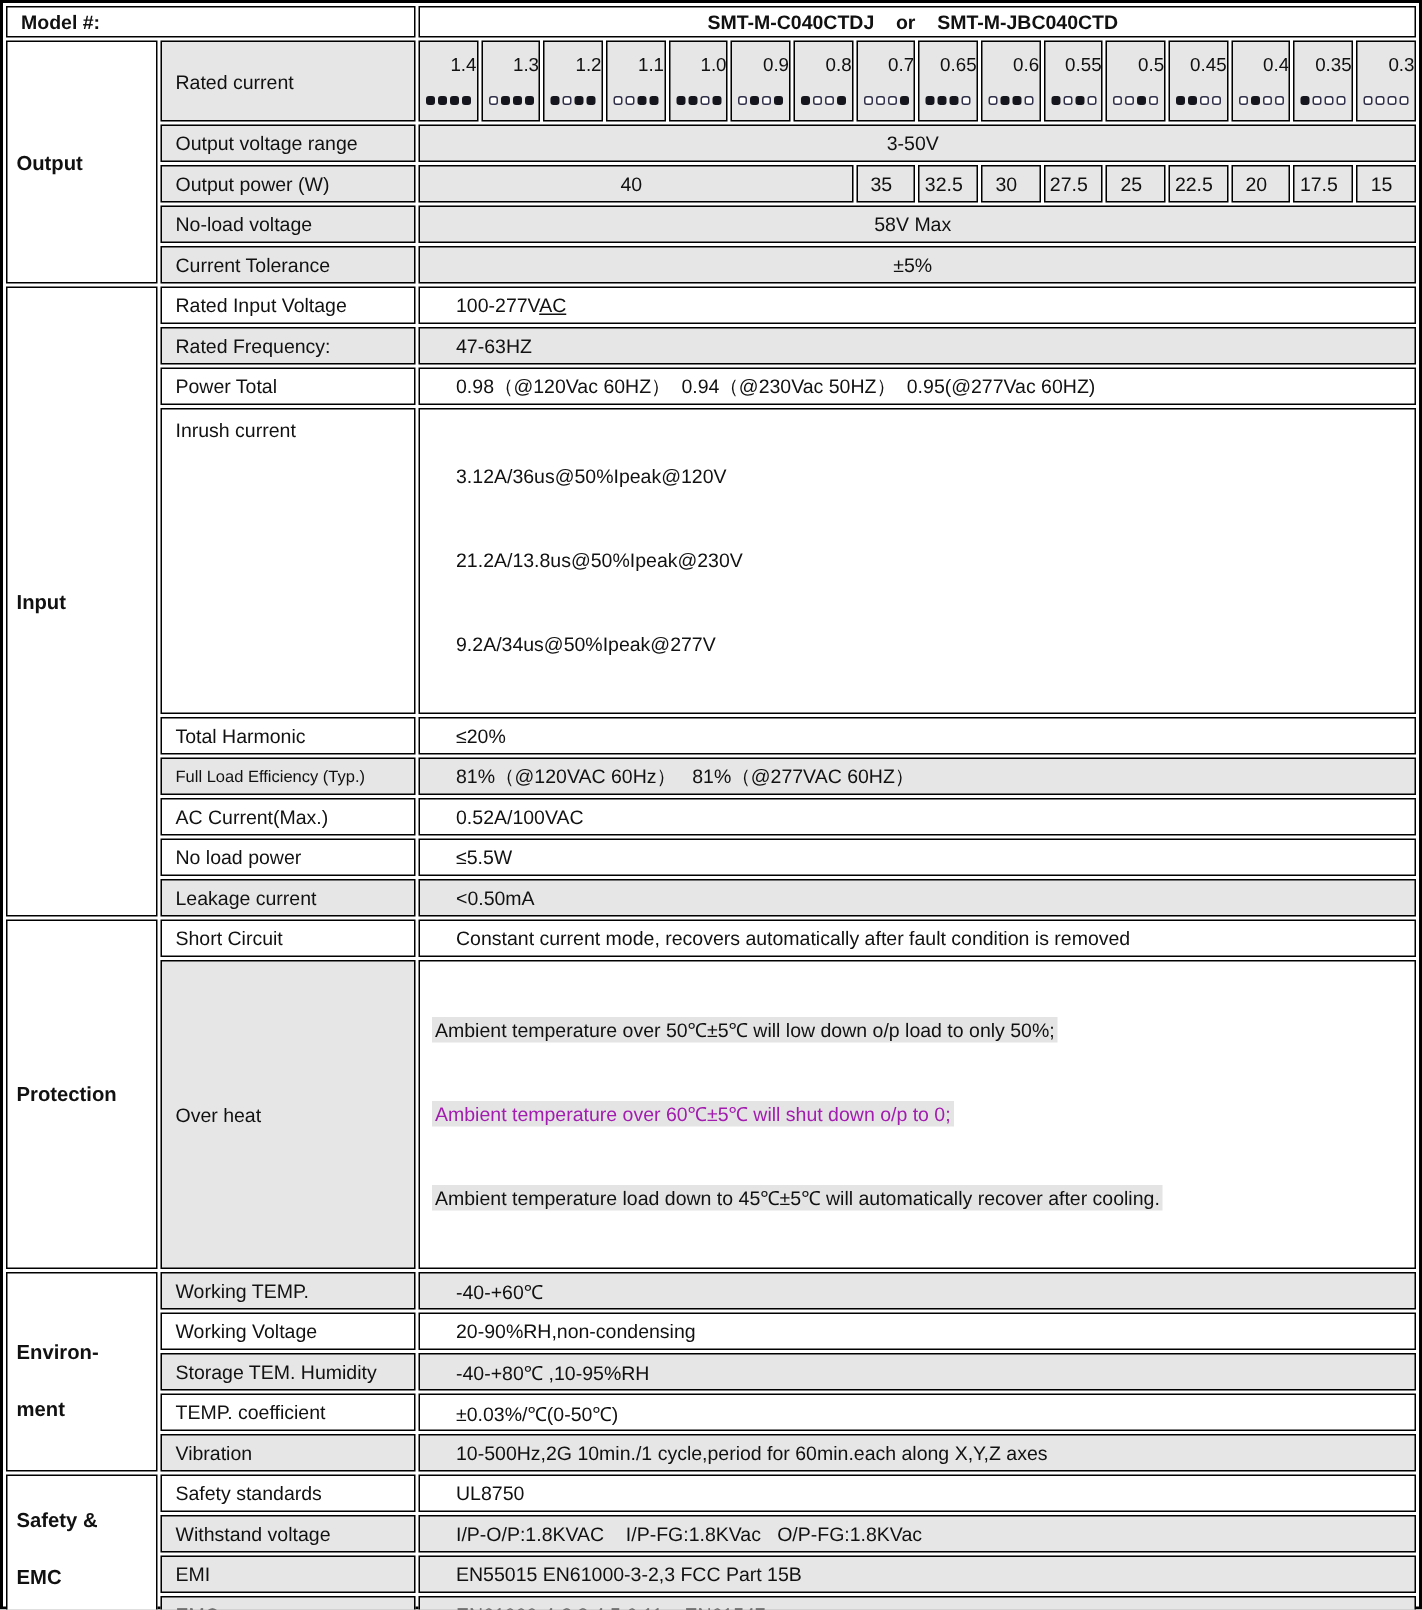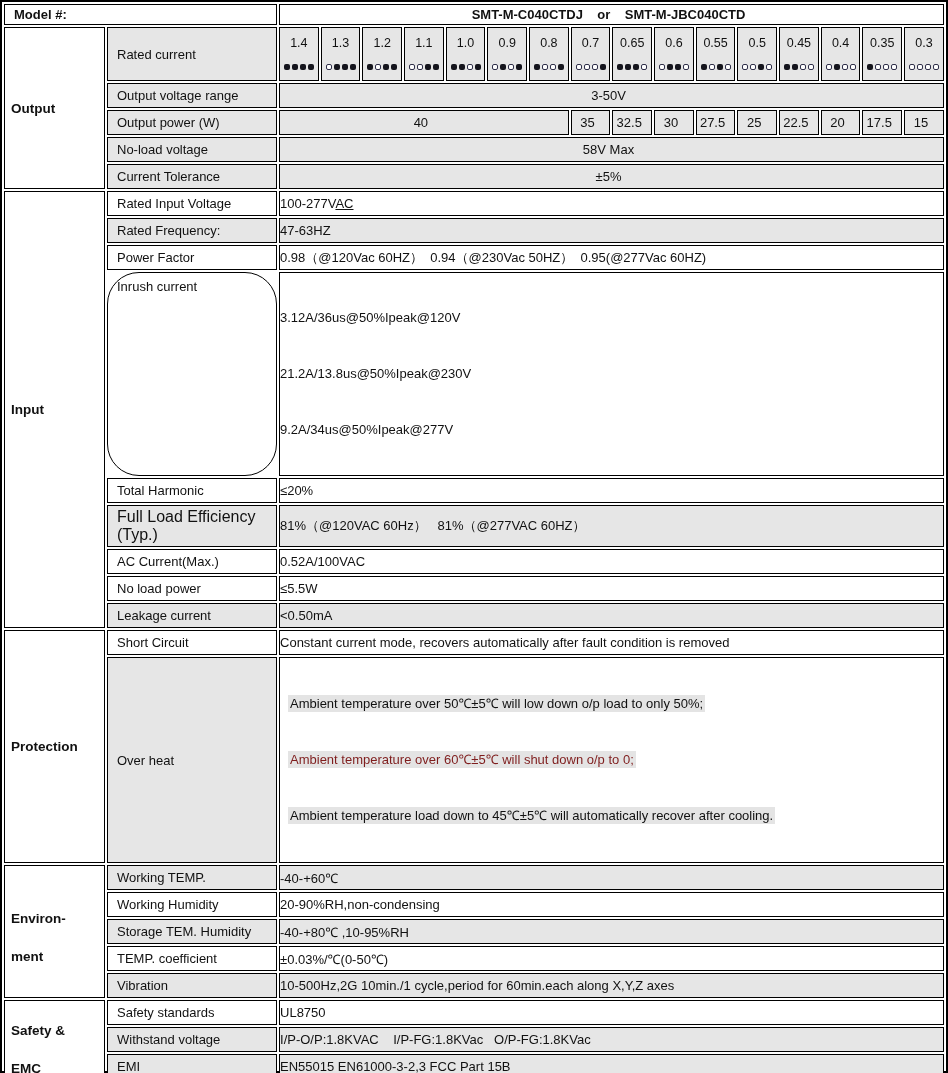--- a/index.html
+++ b/index.html
@@ -20,41 +20,41 @@
   tr { height:25px; }
   tr.r-model  { height:18px; }
   tr.r-rated  { height:54px; }
   tr.r-inrush { height:78px; }
   tr.r-oh     { height:77px; }
 
   td.sec { font-weight:bold; font-size:13.5px; }
   td.sec.top { vertical-align:top; padding-top:5px; }
   td.sec .ln { line-height:1.9;margin-top:12px; }
   td.lbl { padding-left:9px; }
-  td.lbl.small { font-size:16px; }
-  td.val { padding-left:0; white-space:pre-wrap; }
+  td.lbl.small { font-size:11px; }
+  td.val { padding-left:24px; white-space:pre-wrap; }
   td.g   { background:#e6e6e6; }
   .bold   { font-weight:bold; }
   .center { text-align:center; padding-left:0 !important; }
   .pre    { white-space:pre; }
   .u      { text-decoration:underline; }
 
   
-  td.dipcell { padding:3px 0 5px 0; text-align:center; }
+  td.dipcell { padding:3px 0 5px 0; text-align:right; }
   .dipnum { font-size:12.5px; line-height:1.2; }
   .dips { display:flex; justify-content:center; gap:2px; margin-top:13px; }
   .dot  { width:6px; height:6px; border-radius:2px; box-sizing:border-box; }
   .dot.f { background:#15151d; }
   .dot.o { background:#fff; border:1.5px solid #30304a; }
 
   
   td.oh { padding:3px 8px; }
   td.oh .line { margin:3px 0; line-height:1.55; }
   td.oh .hl { background:#e4e4e4; padding:1px 2px; }
-  td.oh .dim { color:#7f1d1d; }
+  td.oh .dim { color:#a21caf; }
 
   
   td.multi .line { line-height:26px; }
 </style>
 </head>
 <body>
 
 <div class="sheet">
 <table class="spec">
   <colgroup>
@@ -250,25 +250,25 @@
   <tr>
     <td rowspan="9" class="sec">Input</td>
     <td class="lbl">Rated Input Voltage</td>
     <td colspan="16" class="val"><span>100-277V</span><span class="u">AC</span></td>
   </tr>
   <tr>
     <td class="lbl g">Rated Frequency:</td>
     <td colspan="16" class="val g">47-63HZ</td>
   </tr>
   <tr>
-    <td class="lbl">Power Factor</td>
+    <td class="lbl">Power Total</td>
     <td colspan="16" class="val">0.98（@120Vac 60HZ）  0.94（@230Vac 50HZ）  0.95(@277Vac 60HZ)</td>
   </tr>
   <tr class="r-inrush">
-    <td class="lbl" style="vertical-align:top; padding-top:6px;border-radius:32px;">Inrush current</td>
+    <td class="lbl" style="vertical-align:top; padding-top:6px;">Inrush current</td>
     <td colspan="16" class="val multi">
       <div class="line">3.12A/36us@50%Ipeak@120V</div>
       <div class="line">21.2A/13.8us@50%Ipeak@230V</div>
       <div class="line">9.2A/34us@50%Ipeak@277V</div>
     </td>
   </tr>
   <tr>
     <td class="lbl">Total Harmonic</td>
     <td colspan="16" class="val">≤20%</td>
   </tr>
@@ -305,21 +305,21 @@
 
   <tr>
     <td rowspan="5" class="sec">
       <div class="ln">Environ-</div>
       <div class="ln">ment</div>
     </td>
     <td class="lbl g">Working TEMP.</td>
     <td colspan="16" class="val g">-40-+60℃</td>
   </tr>
   <tr>
-    <td class="lbl">Working Humidity</td>
+    <td class="lbl">Working Voltage</td>
     <td colspan="16" class="val">20-90%RH,non-condensing</td>
   </tr>
   <tr>
     <td class="lbl g">Storage TEM. Humidity</td>
     <td colspan="16" class="val g">-40-+80℃ ,10-95%RH</td>
   </tr>
   <tr>
     <td class="lbl">TEMP. coefficient</td>
     <td colspan="16" class="val">±0.03%/℃(0-50℃)</td>
   </tr>

